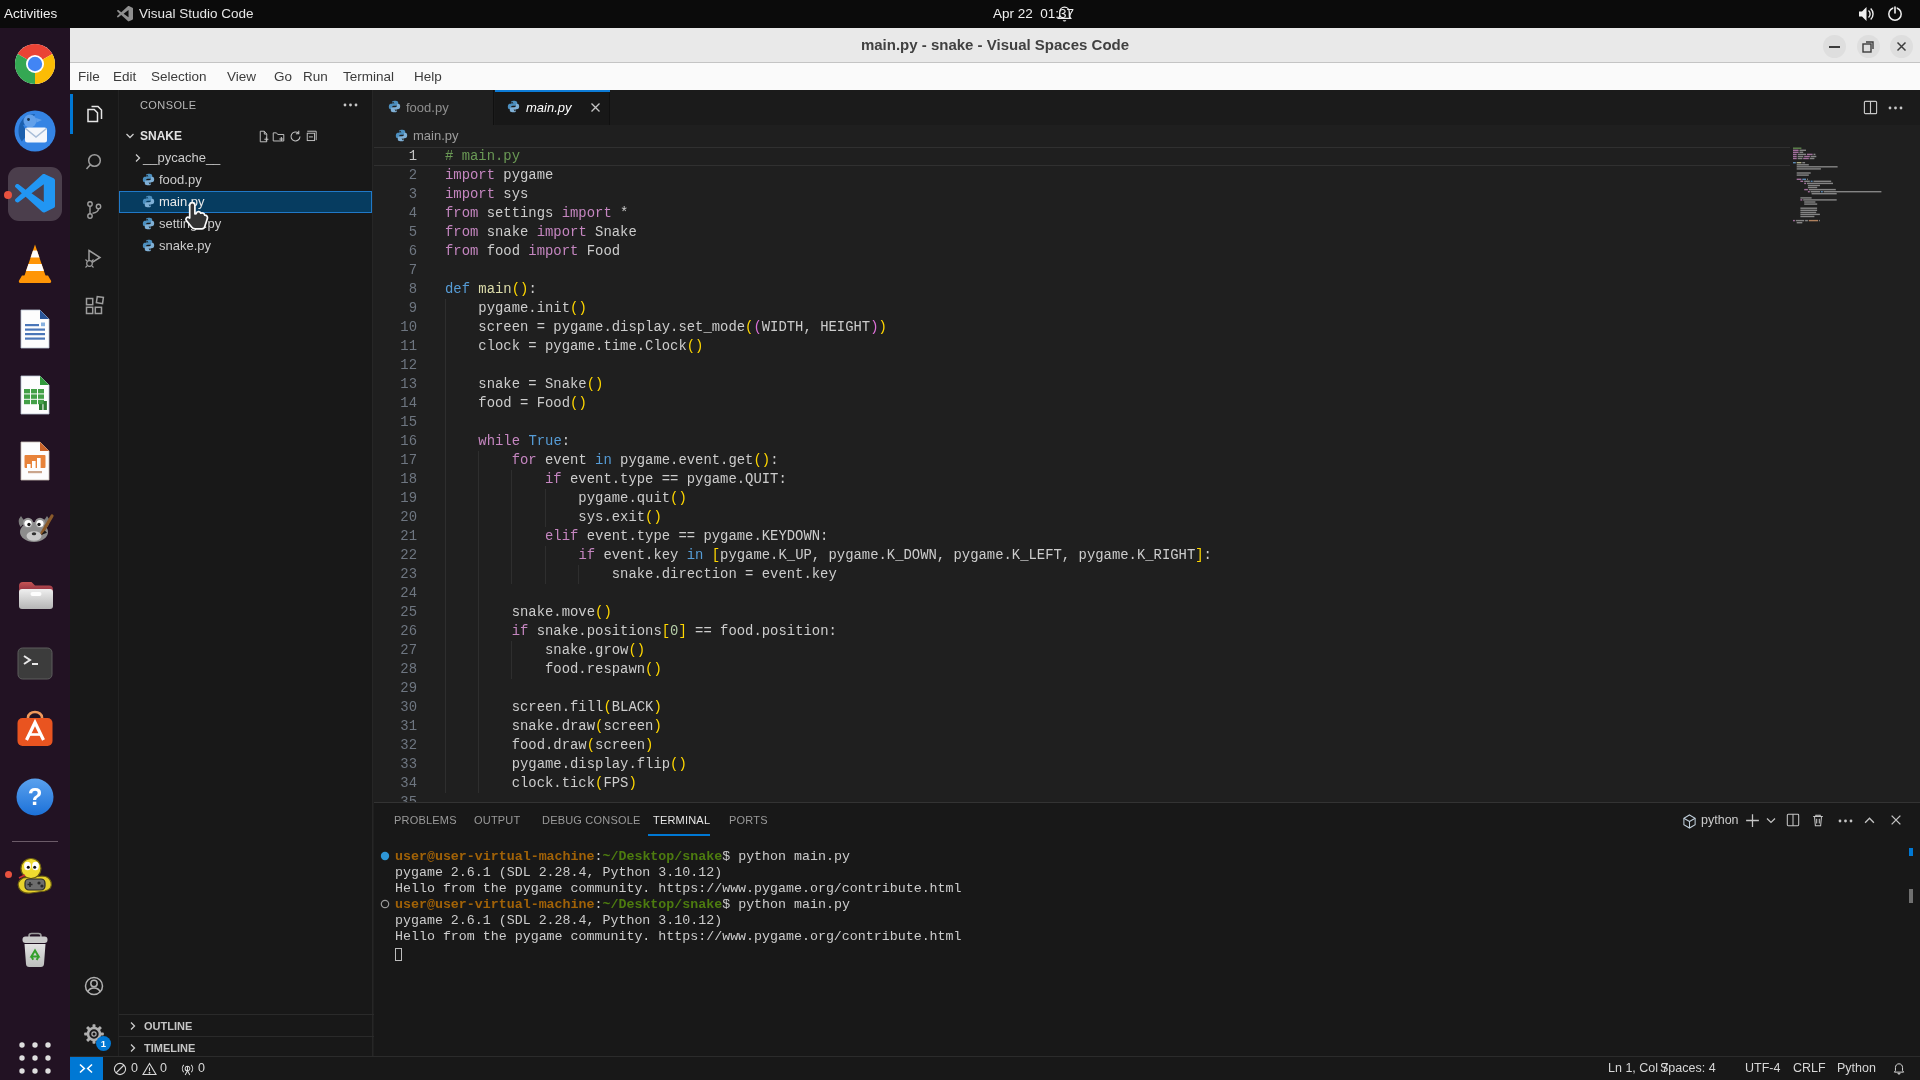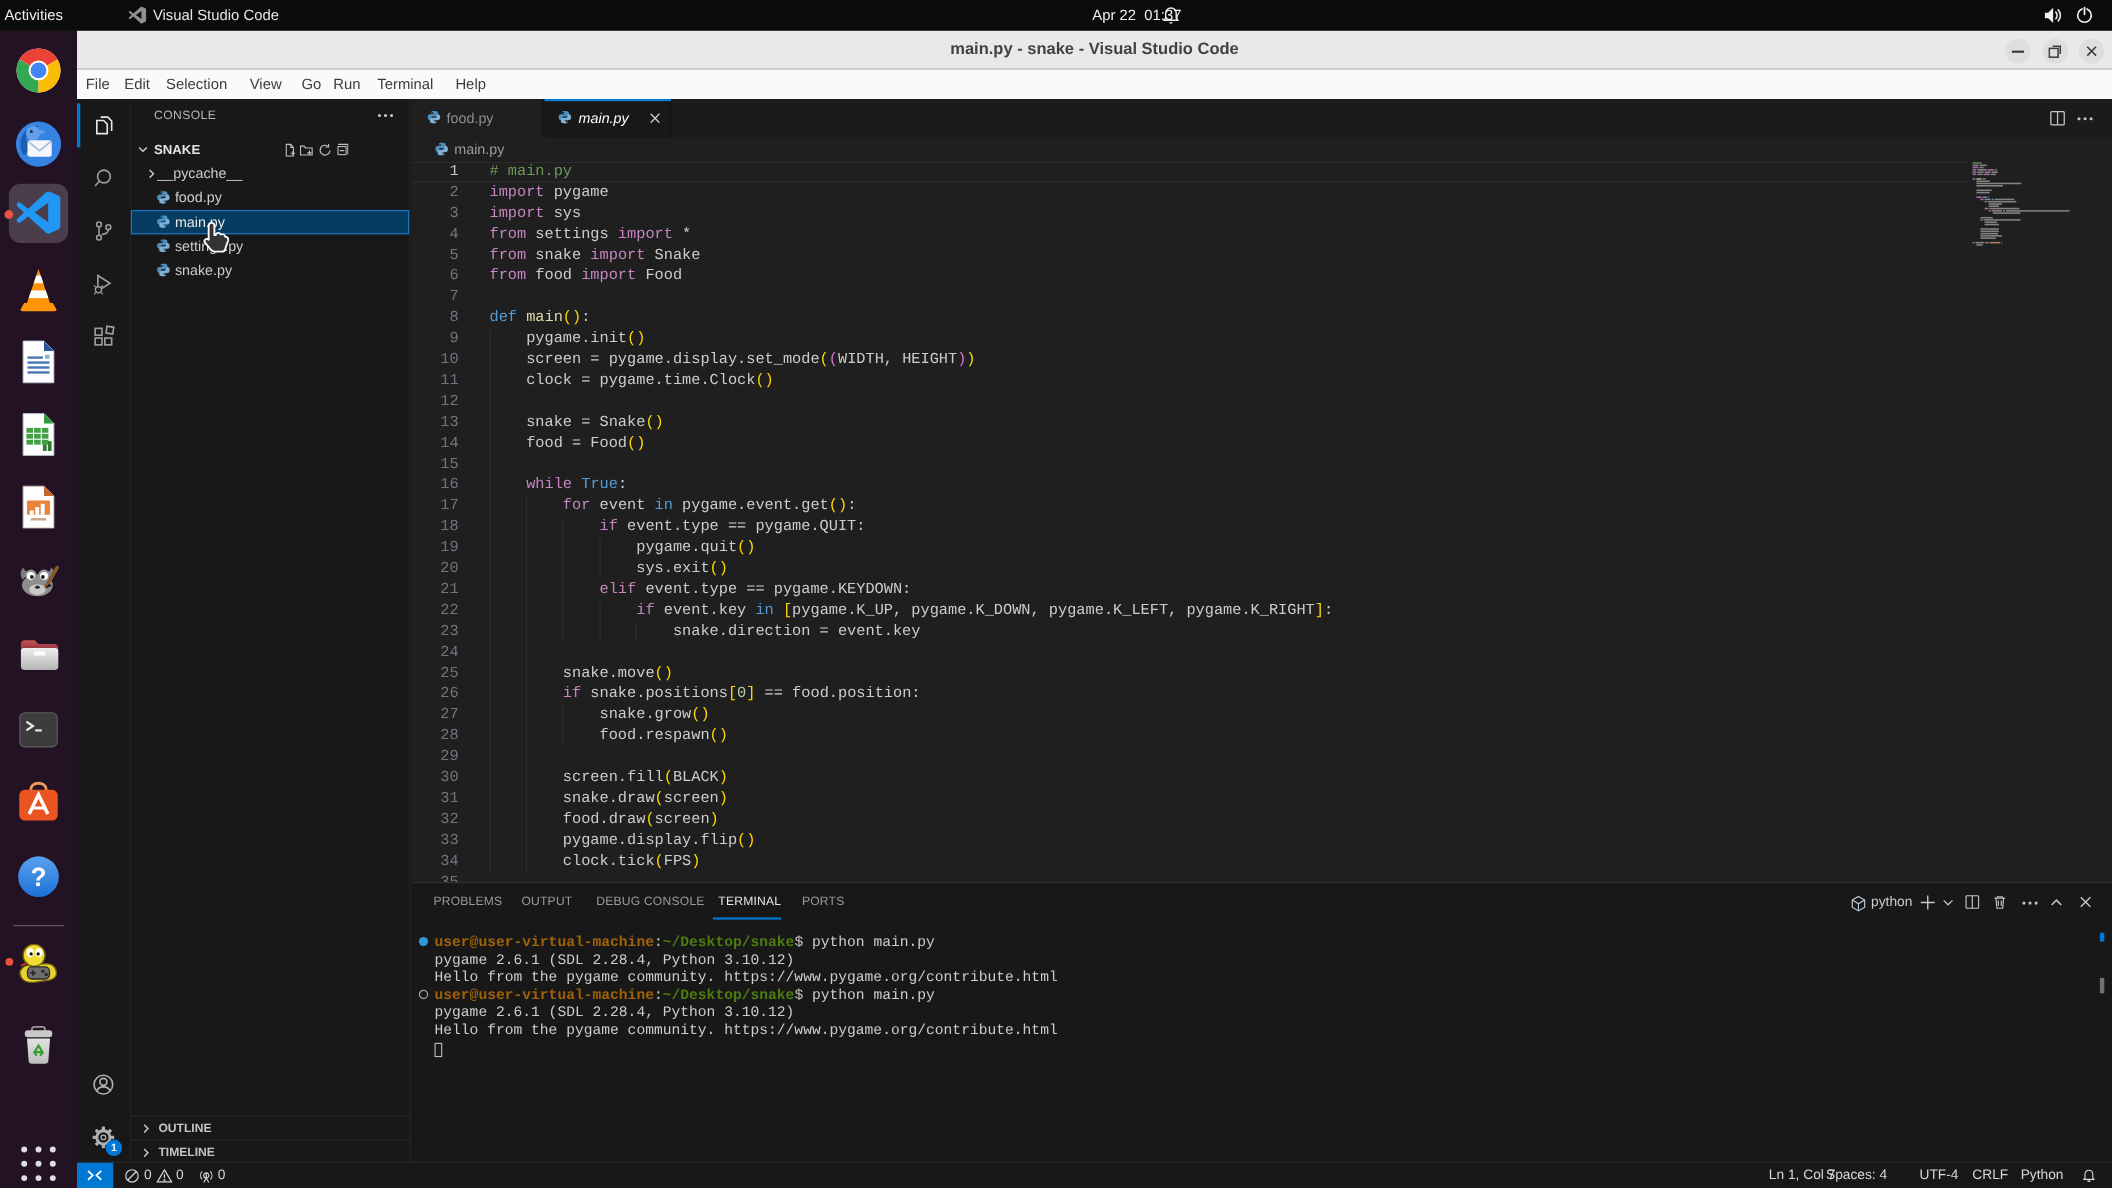--- a/index.html
+++ b/index.html
@@ -220,21 +220,21 @@
         <circle cx="18" cy="18" r="2.7"></circle>
         <circle cx="31" cy="18" r="2.7"></circle>
         <circle cx="5" cy="31" r="2.7"></circle>
         <circle cx="18" cy="31" r="2.7"></circle>
         <circle cx="31" cy="31" r="2.7"></circle>
       </g>
     </svg>
 </div>
 
 <div id="titlebar">
-    <div class="tt">main.py - snake - Visual Studio Code</div>
+    <div class="tt">main.py - snake - Visual Spaces Code</div>
   </div>
 <div class="wbtn" style="left:1823px"></div>
 <div class="wbtn" style="left:1856.5px"></div>
 <div class="wbtn" style="left:1890px"></div>
 <div class="abs" style="left:1829px;top:46px;width:11px;height:1.8px;background:#3c3c3c"></div>
 <svg class="abs" style="left:1862px;top:41px" width="12" height="12" viewBox="0 0 12 12">
     <rect x="1" y="3" width="8" height="8" fill="none" stroke="#3c3c3c" stroke-width="1.4"></rect>
     <path d="M4 1 h7 v7" fill="none" stroke="#3c3c3c" stroke-width="1.4"></path>
   </svg>
 <svg class="abs" style="left:1896px;top:41px" width="11" height="11" viewBox="0 0 11 11">

